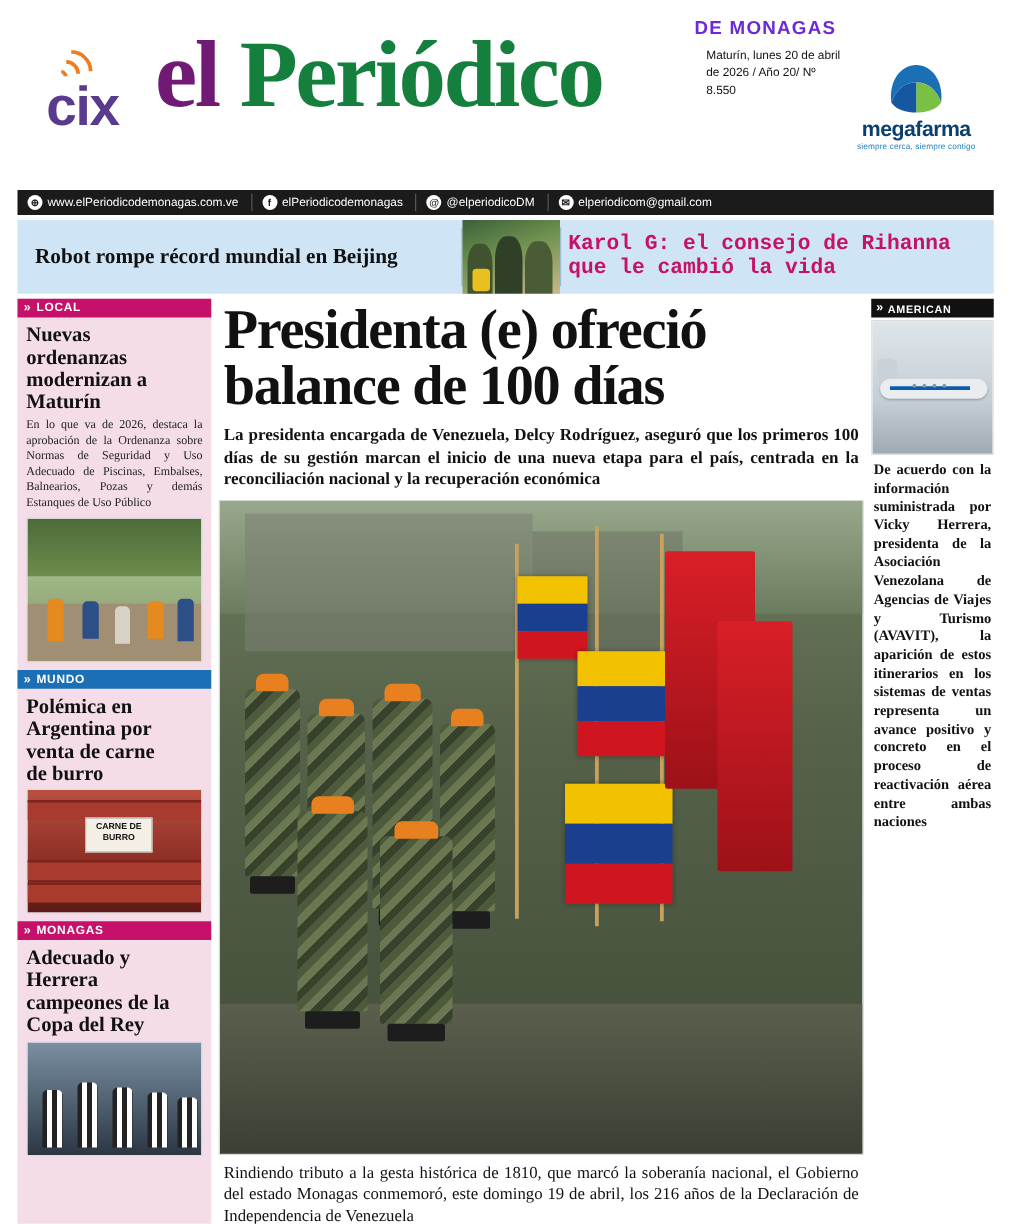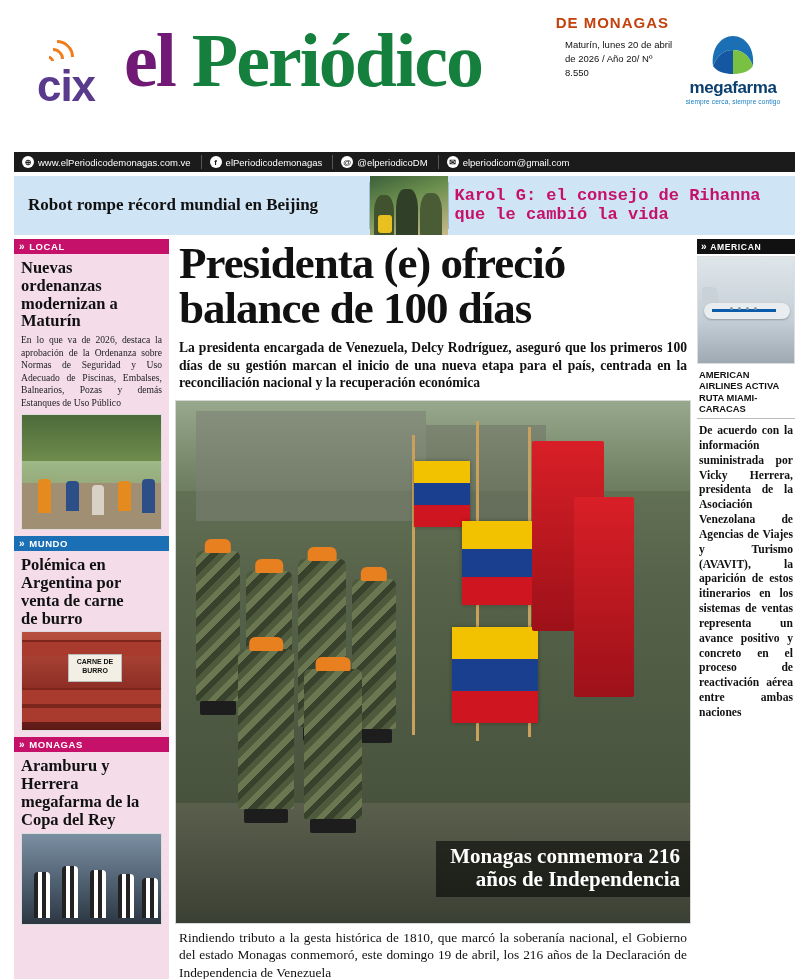--- a/index.html
+++ b/index.html
@@ -63,21 +63,21 @@
     padding-left: 6px;
   }
   .de-monagas {
     position: absolute;
     right: 126px;
     top: 6px;
     font-family: "Liberation Sans", sans-serif;
     font-weight: bold;
     font-size: 15px;
     letter-spacing: 1px;
-    color: #c2410c;
+    color: #6d28d9;
   }
   .main-title {
     font-family: "Liberation Serif", serif;
     font-weight: bold;
     font-size: 76px;
     line-height: 0.95;
     letter-spacing: -2px;
     margin-top: 16px;
     white-space: nowrap;
   }
@@ -89,21 +89,21 @@
     top: 30px;
     width: 112px;
     font-family: "Liberation Sans", sans-serif;
     font-size: 9.5px;
     line-height: 1.45;
     color: #111;
   }
   .megafarma {
     position: absolute;
     right: 6px;
-    top: 24px;
+    top: 40px;
     width: 112px;
     text-align: center;
   }
   .mf-mark { display:block; margin: 0 auto 2px auto; }
   .mf-name {
     font-family: "Liberation Sans", sans-serif;
     font-size: 17px;
     font-weight: bold;
     color: #0a3f6e;
     letter-spacing: -0.4px;
@@ -494,21 +494,21 @@
         <span class="meat-strip" style="top:8px;"></span>
         <span class="meat-strip" style="top:56px;"></span>
         <span class="meat-strip" style="top:74px;"></span>
         <div class="meat-sign">CARNE DE BURRO</div>
       </div>
 
       <div class="sec-label">
         <span class="chev">»</span>
         <span>MONAGAS</span>
       </div>
-      <div class="left-head">Aramburu y Herrera megafarma de la Copa del Rey</div>
+      <div class="left-head">Adecuado y Herrera campeones de la Copa del Rey</div>
       <div class="left-photo3">
         <span class="lp3-p" style="left:12px;"></span>
         <span class="lp3-p" style="left:40px;height:52px;"></span>
         <span class="lp3-p" style="left:68px;height:48px;"></span>
         <span class="lp3-p" style="left:96px;height:44px;"></span>
         <span class="lp3-p" style="left:120px;height:40px;"></span>
       </div>
     </div>
 
     <div class="col-center">
@@ -561,41 +561,36 @@
           </span>
         <span class="soldier" style="left:62px; top:248px; width:56px; height:160px;">
             <span class="hat"></span>
             <span class="boots"></span>
           </span>
         <span class="soldier" style="left:128px; top:268px; width:58px; height:150px;">
             <span class="hat"></span>
             <span class="boots"></span>
           </span>
 
-        <div class="photo-caption-box">
-          <div class="line">Monagas conmemora 216</div>
-          <div class="line">años de Independencia</div>
-        </div>
       </div>
 
       <div class="photo-footer">Rindiendo tributo a la gesta histórica de 1810, que marcó la soberanía nacional, el Gobierno del estado Monagas conmemoró, este domingo 19 de abril, los 216 años de la Declaración de Independencia de Venezuela</div>
     </div>
 
     <div class="col-right">
       <div class="nac-label">
         <span class="chev">»</span>
         <span>AMERICAN</span>
       </div>
       <div class="right-photo">
         <span class="plane-tail"></span>
         <span class="plane-body"></span>
         <span class="plane-stripe"></span>
         <span class="plane-win" style="left:32px;"></span>
         <span class="plane-win" style="left:40px;"></span>
         <span class="plane-win" style="left:48px;"></span>
         <span class="plane-win" style="left:56px;"></span>
       </div>
-      <div class="right-kicker">AMERICAN AIRLINES ACTIVA RUTA MIAMI-CARACAS</div>
       <div class="right-body">De acuerdo con la información suministrada por Vicky Herrera, presidenta de la Asociación Venezolana de Agencias de Viajes y Turismo (AVAVIT), la aparición de estos itinerarios en los sistemas de ventas representa un avance positivo y concreto en el proceso de reactivación aérea entre ambas naciones</div>
     </div>
 
   </div>
 </div>
 
 </body></html>

